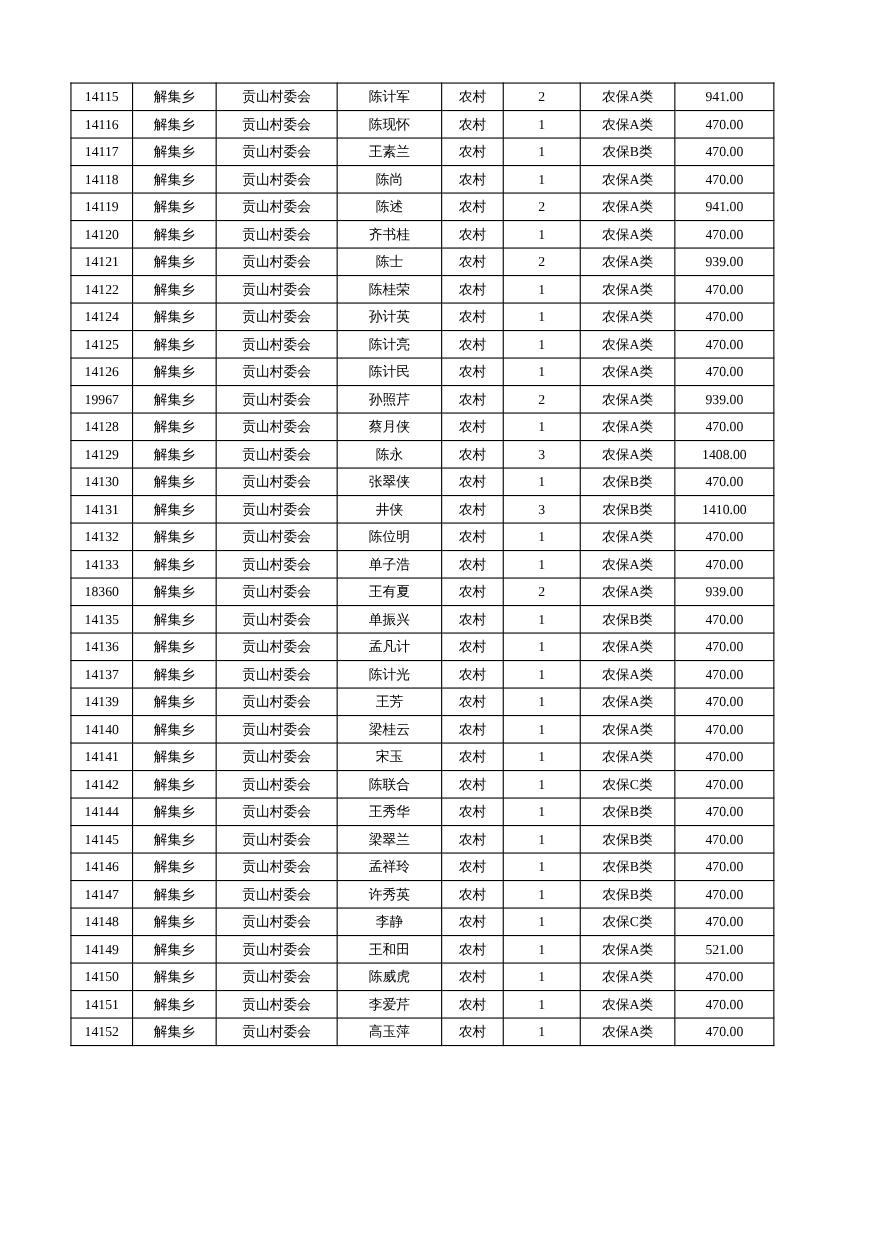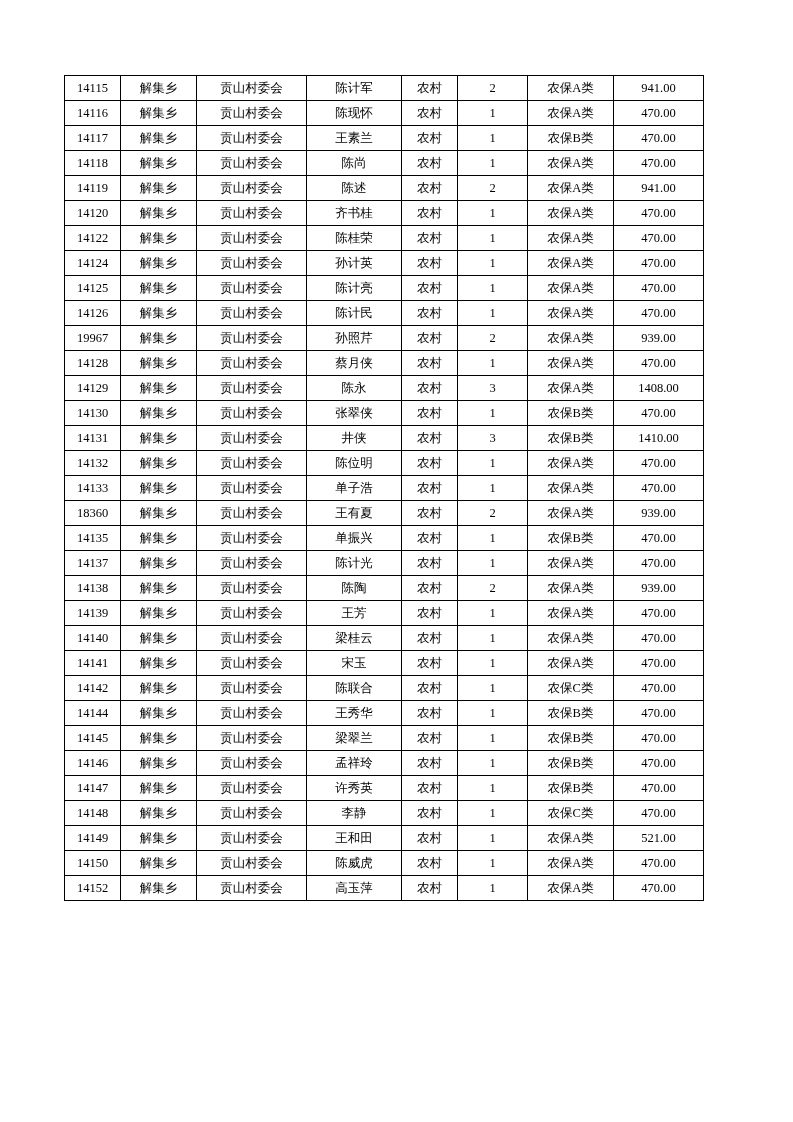--- a/index.html
+++ b/index.html
@@ -112,20 +112,30 @@
           <td>14120</td>
           <td>解集乡</td>
           <td>贡山村委会</td>
           <td>齐书桂</td>
           <td>农村</td>
           <td>1</td>
           <td>农保A类</td>
           <td>470.00</td>
         </tr>
         <tr>
+          <td>14121</td>
+          <td>解集乡</td>
+          <td>贡山村委会</td>
+          <td>陈士</td>
+          <td>农村</td>
+          <td>2</td>
+          <td>农保A类</td>
+          <td>939.00</td>
+        </tr>
+        <tr>
           <td>14122</td>
           <td>解集乡</td>
           <td>贡山村委会</td>
           <td>陈桂荣</td>
           <td>农村</td>
           <td>1</td>
           <td>农保A类</td>
           <td>470.00</td>
         </tr>
         <tr>
@@ -242,40 +252,40 @@
           <td>14135</td>
           <td>解集乡</td>
           <td>贡山村委会</td>
           <td>单振兴</td>
           <td>农村</td>
           <td>1</td>
           <td>农保B类</td>
           <td>470.00</td>
         </tr>
         <tr>
+          <td>14136</td>
+          <td>解集乡</td>
+          <td>贡山村委会</td>
+          <td>孟凡计</td>
+          <td>农村</td>
+          <td>1</td>
+          <td>农保A类</td>
+          <td>470.00</td>
+        </tr>
+        <tr>
           <td>14137</td>
           <td>解集乡</td>
           <td>贡山村委会</td>
           <td>陈计光</td>
           <td>农村</td>
           <td>1</td>
           <td>农保A类</td>
           <td>470.00</td>
         </tr>
         <tr>
-          <td>14138</td>
-          <td>解集乡</td>
-          <td>贡山村委会</td>
-          <td>陈陶</td>
-          <td>农村</td>
-          <td>2</td>
-          <td>农保A类</td>
-          <td>939.00</td>
-        </tr>
-        <tr>
           <td>14139</td>
           <td>解集乡</td>
           <td>贡山村委会</td>
           <td>王芳</td>
           <td>农村</td>
           <td>1</td>
           <td>农保A类</td>
           <td>470.00</td>
         </tr>
         <tr>
@@ -366,20 +376,30 @@
           <td>农村</td>
           <td>1</td>
           <td>农保A类</td>
           <td>521.00</td>
         </tr>
         <tr>
           <td>14150</td>
           <td>解集乡</td>
           <td>贡山村委会</td>
           <td>陈威虎</td>
+          <td>农村</td>
+          <td>1</td>
+          <td>农保A类</td>
+          <td>470.00</td>
+        </tr>
+        <tr>
+          <td>14151</td>
+          <td>解集乡</td>
+          <td>贡山村委会</td>
+          <td>李爱芹</td>
           <td>农村</td>
           <td>1</td>
           <td>农保A类</td>
           <td>470.00</td>
         </tr>
         <tr>
           <td>14152</td>
           <td>解集乡</td>
           <td>贡山村委会</td>
           <td>高玉萍</td>

